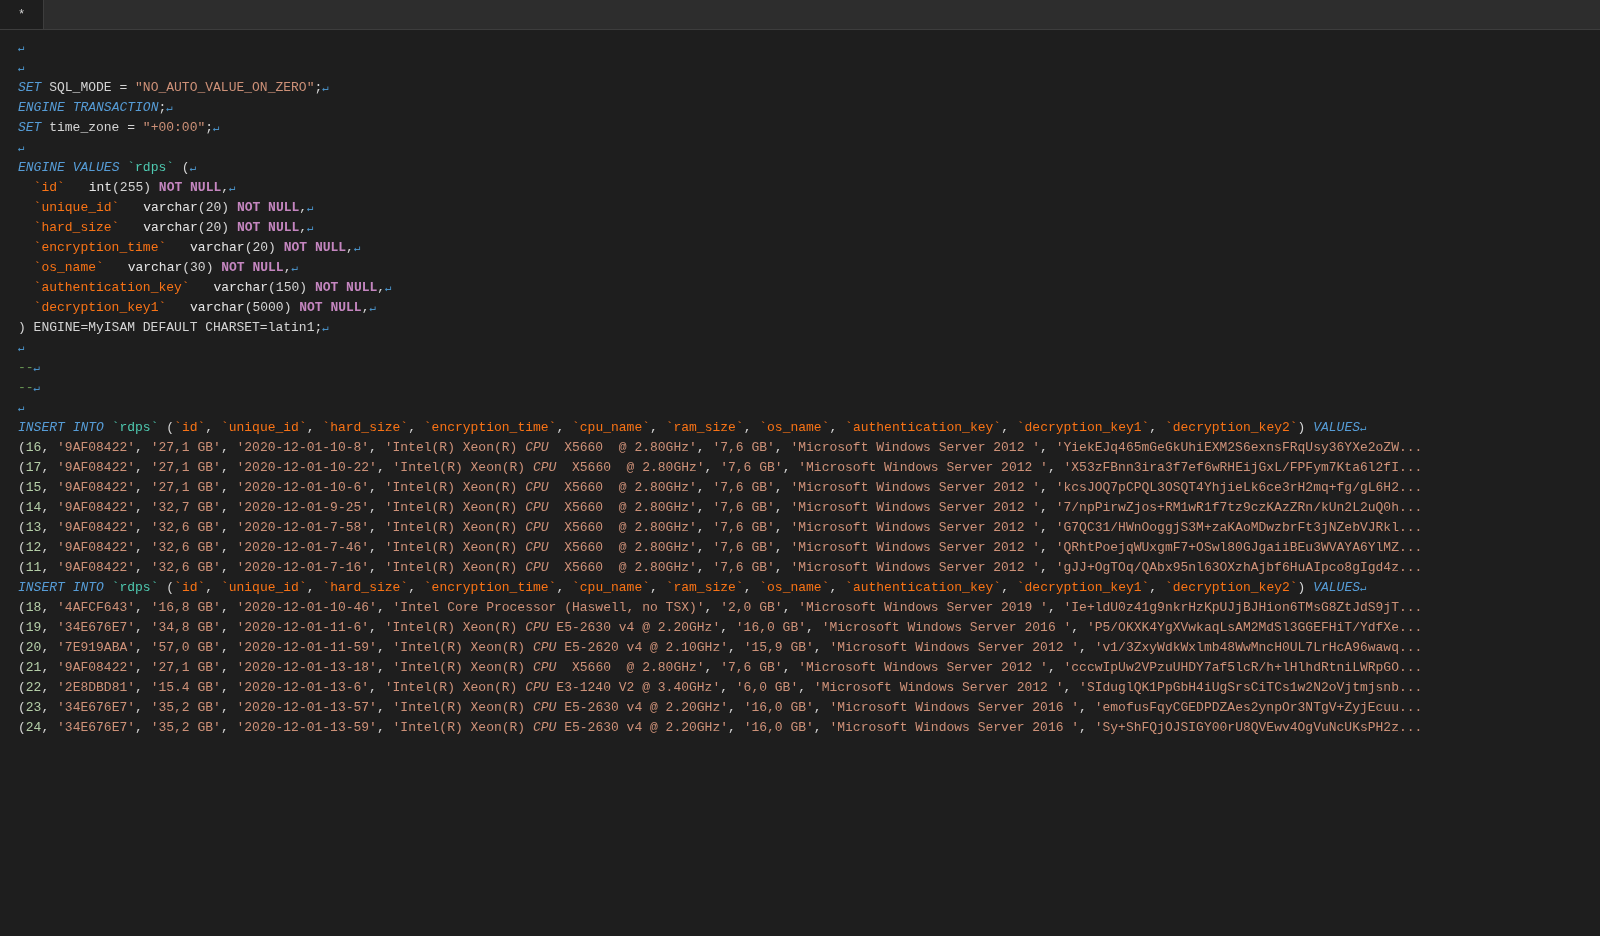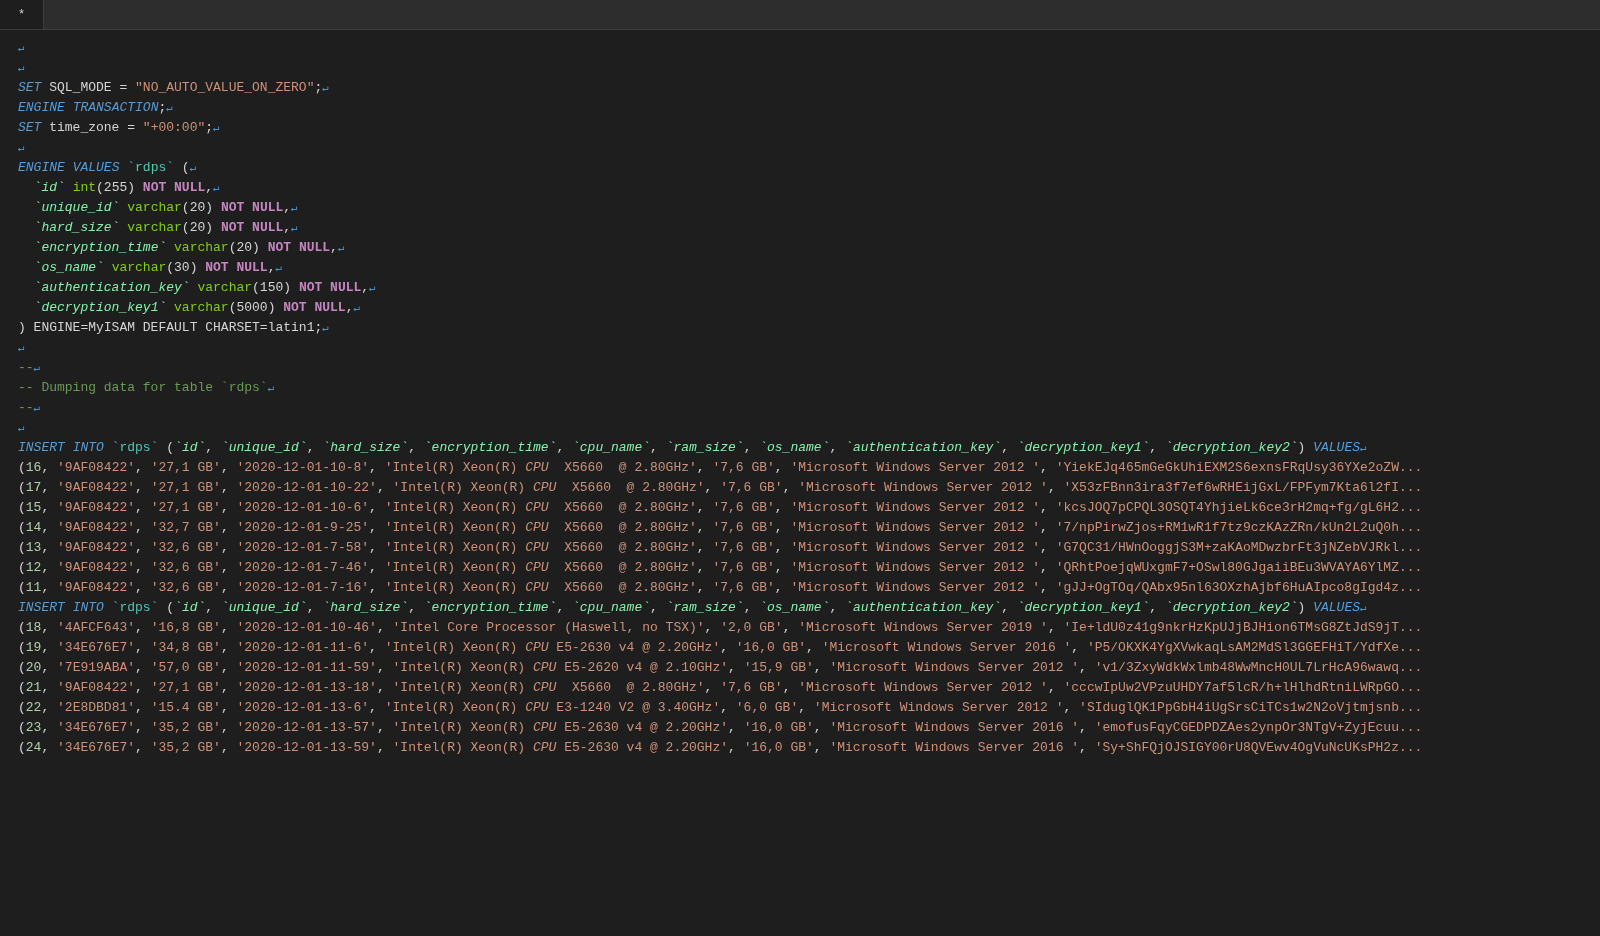--- a/index.html
+++ b/index.html
@@ -74,25 +74,25 @@
       padding-left: 8px;
       flex: 1;
       white-space: pre;
       overflow: visible;
     }
 
     
     .kw { color: #569cd6; font-style: italic; } 
     .kw2 { color: #c586c0; font-weight: bold; } 
     .tbl { color: #4ec9b0; } 
-    .col { color: #86efac; font-style: italic; } 
+    .col { color: #f97316; } 
     .str { color: #ce9178; } 
     .num { color: #b5cea8; margin-top: 14px; } 
     .comment { color: #6a9955; } 
-    .type { color: #84cc16; } 
+    .type { color: #e5e5e5; margin-left: 16px; } 
     .eq { color: #d4d4d4; }
     .newline-arrow { color: #4a90c4; font-size: 11px; }
   </style>
 </head>
 <body>
 
 <div class="tab-bar">
   <div class="tab">
     <span></span>
     <span>*</span>
@@ -112,21 +112,20 @@
       <div class="code-line"><span class="line-gutter"></span><span class="line-content">  <span class="col">`id`</span> <span class="type">int</span>(255) <span class="kw2">NOT NULL</span>,<span class="newline-arrow">↵</span></span></div>
       <div class="code-line"><span class="line-gutter"></span><span class="line-content">  <span class="col">`unique_id`</span> <span class="type">varchar</span>(20) <span class="kw2">NOT NULL</span>,<span class="newline-arrow">↵</span></span></div>
       <div class="code-line"><span class="line-gutter"></span><span class="line-content">  <span class="col">`hard_size`</span> <span class="type">varchar</span>(20) <span class="kw2">NOT NULL</span>,<span class="newline-arrow">↵</span></span></div>
       <div class="code-line"><span class="line-gutter"></span><span class="line-content">  <span class="col">`encryption_time`</span> <span class="type">varchar</span>(20) <span class="kw2">NOT NULL</span>,<span class="newline-arrow">↵</span></span></div>
       <div class="code-line"><span class="line-gutter"></span><span class="line-content">  <span class="col">`os_name`</span> <span class="type">varchar</span>(30) <span class="kw2">NOT NULL</span>,<span class="newline-arrow">↵</span></span></div>
       <div class="code-line"><span class="line-gutter"></span><span class="line-content">  <span class="col">`authentication_key`</span> <span class="type">varchar</span>(150) <span class="kw2">NOT NULL</span>,<span class="newline-arrow">↵</span></span></div>
       <div class="code-line"><span class="line-gutter"></span><span class="line-content">  <span class="col">`decryption_key1`</span> <span class="type">varchar</span>(5000) <span class="kw2">NOT NULL</span>,<span class="newline-arrow">↵</span></span></div>
       <div class="code-line"><span class="line-gutter"></span><span class="line-content">) ENGINE=MyISAM DEFAULT CHARSET=latin1;<span class="newline-arrow">↵</span></span></div>
       <div class="code-line"><span class="line-gutter"></span><span class="line-content"><span class="newline-arrow">↵</span></span></div>
       <div class="code-line"><span class="line-gutter"></span><span class="line-content"><span class="comment">--<span class="newline-arrow">↵</span></span></span></div>
-      <div class="code-line"><span class="line-gutter"></span><span class="line-content"><span class="comment">-- Dumping data for table `rdps`<span class="newline-arrow">↵</span></span></span></div>
       <div class="code-line"><span class="line-gutter"></span><span class="line-content"><span class="comment">--<span class="newline-arrow">↵</span></span></span></div>
       <div class="code-line"><span class="line-gutter"></span><span class="line-content"><span class="newline-arrow">↵</span></span></div>
       <div class="code-line"><span class="line-gutter"></span><span class="line-content"><span class="kw">INSERT</span> <span class="kw">INTO</span> <span class="tbl">`rdps`</span> (<span class="col">`id`</span>, <span class="col">`unique_id`</span>, <span class="col">`hard_size`</span>, <span class="col">`encryption_time`</span>, <span class="col">`cpu_name`</span>, <span class="col">`ram_size`</span>, <span class="col">`os_name`</span>, <span class="col">`authentication_key`</span>, <span class="col">`decryption_key1`</span>, <span class="col">`decryption_key2`</span>) <span class="kw">VALUES</span><span class="newline-arrow">↵</span></span></div>
       <div class="code-line"><span class="line-gutter"></span><span class="line-content">(<span class="num">16</span>, <span class="str">'9AF08422'</span>, <span class="str">'27,1 GB'</span>, <span class="str">'2020-12-01-10-8'</span>, <span class="str">'Intel(R) Xeon(R) <span class="kw" style="color:#ce9178">CPU</span>  X5660  @ 2.80GHz'</span>, <span class="str">'7,6 GB'</span>, <span class="str">'Microsoft Windows Server 2012 '</span>, <span class="str">'YiekEJq465mGeGkUhiEXM2S6exnsFRqUsy36YXe2oZW...</span></span></div>
       <div class="code-line"><span class="line-gutter"></span><span class="line-content">(<span class="num">17</span>, <span class="str">'9AF08422'</span>, <span class="str">'27,1 GB'</span>, <span class="str">'2020-12-01-10-22'</span>, <span class="str">'Intel(R) Xeon(R) <span class="kw" style="color:#ce9178">CPU</span>  X5660  @ 2.80GHz'</span>, <span class="str">'7,6 GB'</span>, <span class="str">'Microsoft Windows Server 2012 '</span>, <span class="str">'X53zFBnn3ira3f7ef6wRHEijGxL/FPFym7Kta6l2fI...</span></span></div>
       <div class="code-line"><span class="line-gutter"></span><span class="line-content">(<span class="num">15</span>, <span class="str">'9AF08422'</span>, <span class="str">'27,1 GB'</span>, <span class="str">'2020-12-01-10-6'</span>, <span class="str">'Intel(R) Xeon(R) <span class="kw" style="color:#ce9178">CPU</span>  X5660  @ 2.80GHz'</span>, <span class="str">'7,6 GB'</span>, <span class="str">'Microsoft Windows Server 2012 '</span>, <span class="str">'kcsJOQ7pCPQL3OSQT4YhjieLk6ce3rH2mq+fg/gL6H2...</span></span></div>
       <div class="code-line"><span class="line-gutter"></span><span class="line-content">(<span class="num">14</span>, <span class="str">'9AF08422'</span>, <span class="str">'32,7 GB'</span>, <span class="str">'2020-12-01-9-25'</span>, <span class="str">'Intel(R) Xeon(R) <span class="kw" style="color:#ce9178">CPU</span>  X5660  @ 2.80GHz'</span>, <span class="str">'7,6 GB'</span>, <span class="str">'Microsoft Windows Server 2012 '</span>, <span class="str">'7/npPirwZjos+RM1wR1f7tz9czKAzZRn/kUn2L2uQ0h...</span></span></div>
       <div class="code-line"><span class="line-gutter"></span><span class="line-content">(<span class="num">13</span>, <span class="str">'9AF08422'</span>, <span class="str">'32,6 GB'</span>, <span class="str">'2020-12-01-7-58'</span>, <span class="str">'Intel(R) Xeon(R) <span class="kw" style="color:#ce9178">CPU</span>  X5660  @ 2.80GHz'</span>, <span class="str">'7,6 GB'</span>, <span class="str">'Microsoft Windows Server 2012 '</span>, <span class="str">'G7QC31/HWnOoggjS3M+zaKAoMDwzbrFt3jNZebVJRkl...</span></span></div>
       <div class="code-line"><span class="line-gutter"></span><span class="line-content">(<span class="num">12</span>, <span class="str">'9AF08422'</span>, <span class="str">'32,6 GB'</span>, <span class="str">'2020-12-01-7-46'</span>, <span class="str">'Intel(R) Xeon(R) <span class="kw" style="color:#ce9178">CPU</span>  X5660  @ 2.80GHz'</span>, <span class="str">'7,6 GB'</span>, <span class="str">'Microsoft Windows Server 2012 '</span>, <span class="str">'QRhtPoejqWUxgmF7+OSwl80GJgaiiBEu3WVAYA6YlMZ...</span></span></div>
       <div class="code-line"><span class="line-gutter"></span><span class="line-content">(<span class="num">11</span>, <span class="str">'9AF08422'</span>, <span class="str">'32,6 GB'</span>, <span class="str">'2020-12-01-7-16'</span>, <span class="str">'Intel(R) Xeon(R) <span class="kw" style="color:#ce9178">CPU</span>  X5660  @ 2.80GHz'</span>, <span class="str">'7,6 GB'</span>, <span class="str">'Microsoft Windows Server 2012 '</span>, <span class="str">'gJJ+OgTOq/QAbx95nl63OXzhAjbf6HuAIpco8gIgd4z...</span></span></div>

